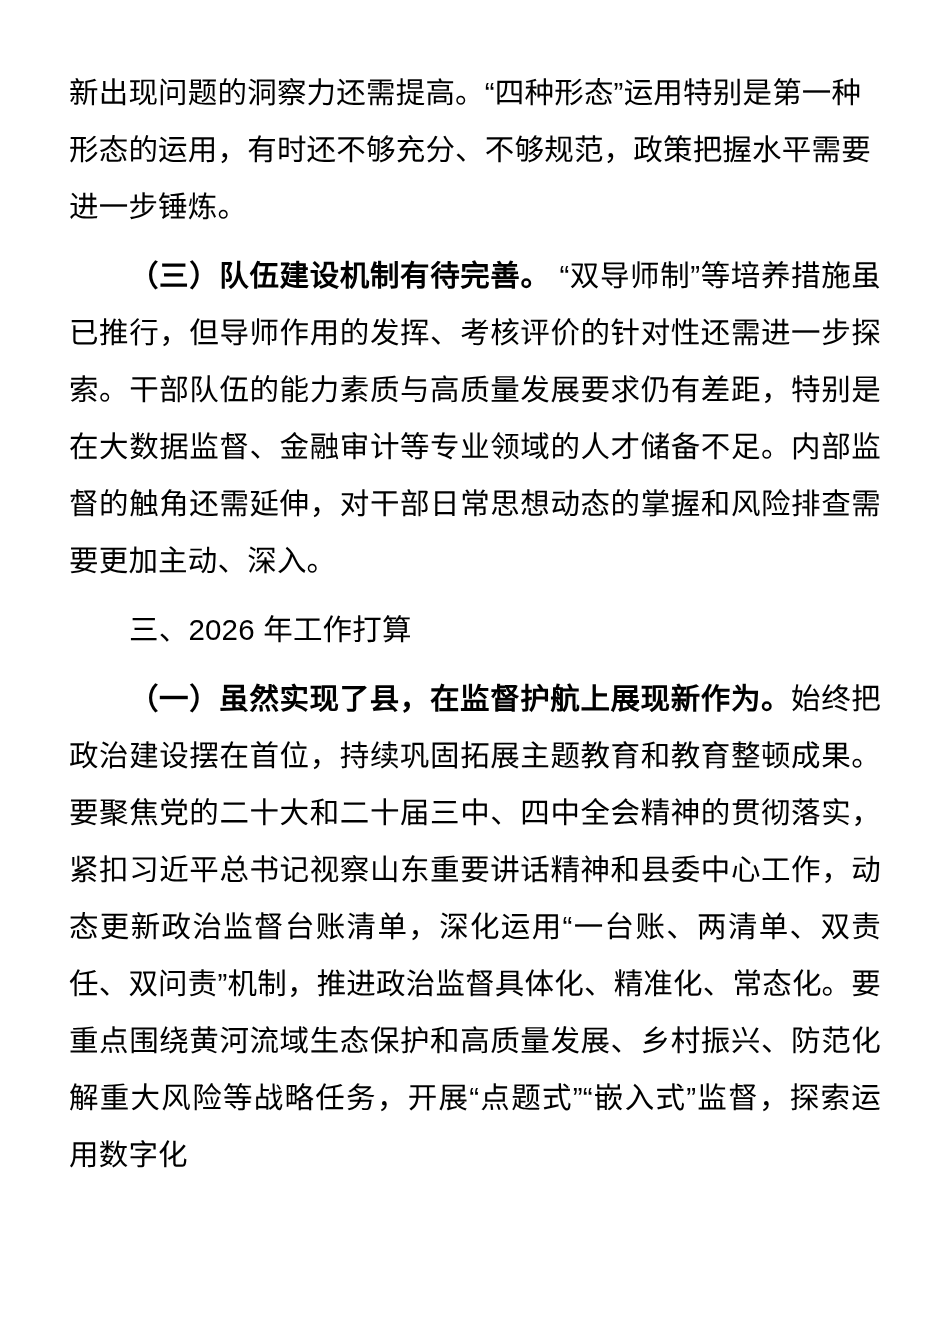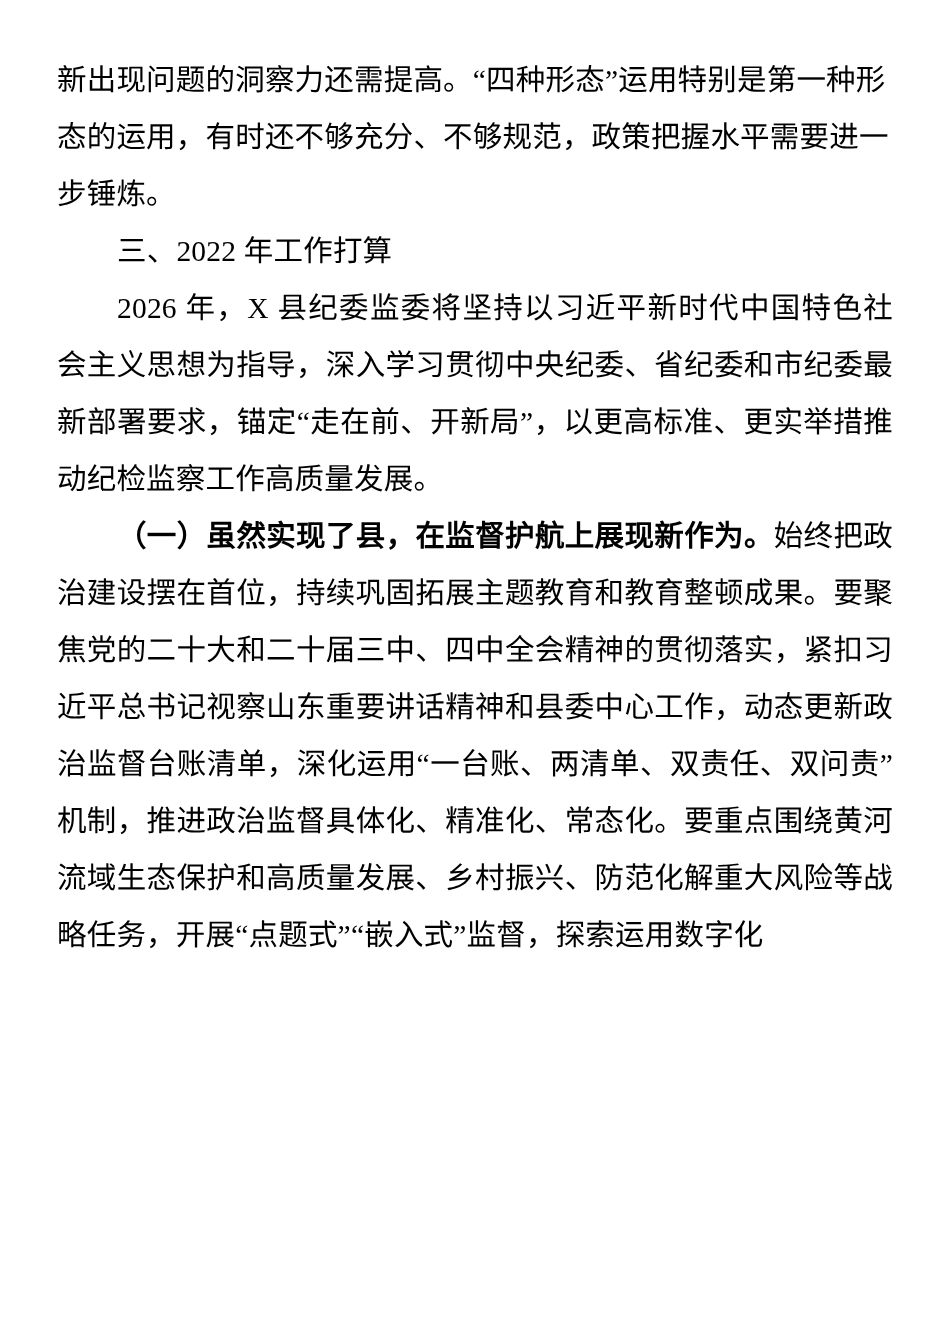--- a/index.html
+++ b/index.html
@@ -16,23 +16,23 @@
     overflow: hidden;
     box-sizing: border-box;
   }
   .content {
     position: absolute;
     left: 57px;
     top: 52px;
     width: 836px;
   }
   p.para {
-    margin: 0;
+    margin: 12px;
     padding: 0;
-    font-family: Liberation Serif, serif;
+    font-family: Liberation Sans, sans-serif;
     font-size: 29.5px;
     line-height: 57px;
     color: #000000;
     text-align: justify;
     text-justify: inter-ideograph;
     letter-spacing: 0.2px;
     font-weight: 400;
     text-indent: 0;
     word-break: break-all;
     white-space: normal;
@@ -57,22 +57,22 @@
 </style>
 </head>
 <body>
 
 <div class="page">
   <div class="content">
 
     <p class="para nojustify"><span>新出现问题的洞察力还需提高。“四种形态”运用特别是第一种形态的运用，有时还不够充分、不够规范，政策把握水平需要进一步锤炼。</span></p>
 
 
+    <p class="para indent"><span class="lead-bold">（三）队伍建设机制有待完善。</span><span> “双导师制”等培养措施虽已推行，但导师作用的发挥、考核评价的针对性还需进一步探索。干部队伍的能力素质与高质量发展要求仍有差距，特别是在大数据监督、金融审计等专业领域的人才储备不足。内部监督的触角还需延伸，对干部日常思想动态的掌握和风险排查需要更加主动、深入。</span></p>
 
-    <p class="para indent nojustify"><span>三、2022 年工作打算</span></p>
+    <p class="para indent nojustify"><span>三、2026 年工作打算</span></p>
 
-    <p class="para indent"><span>2026 年，X 县纪委监委将坚持以习近平新时代中国特色社会主义思想为指导，深入学习贯彻中央纪委、省纪委和市纪委最新部署要求，锚定“走在前、开新局”，以更高标准、更实举措推动纪检监察工作高质量发展。</span></p>
 
     <p class="para indent"><span class="lead-bold">（一）虽然实现了县，在监督护航上展现新作为。</span><span>始终把政治建设摆在首位，持续巩固拓展主题教育和教育整顿成果。要聚焦党的二十大和二十届三中、四中全会精神的贯彻落实，紧扣习近平总书记视察山东重要讲话精神和县委中心工作，动态更新政治监督台账清单，深化运用“一台账、两清单、双责任、双问责”机制，推进政治监督具体化、精准化、常态化。要重点围绕黄河流域生态保护和高质量发展、乡村振兴、防范化解重大风险等战略任务，开展“点题式”“嵌入式”监督，探索运用数字化</span></p>
 
   </div>
   <div class="page-bottom-space"></div>
 </div>
 
 </body></html>

